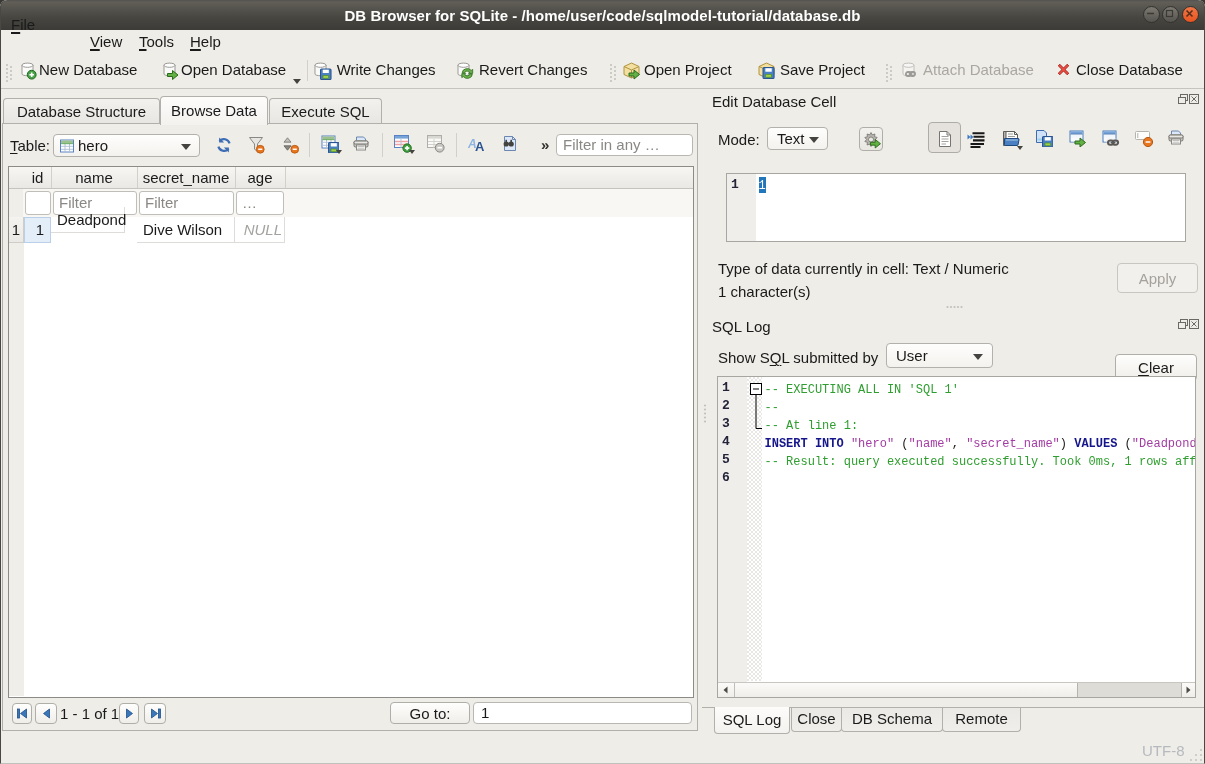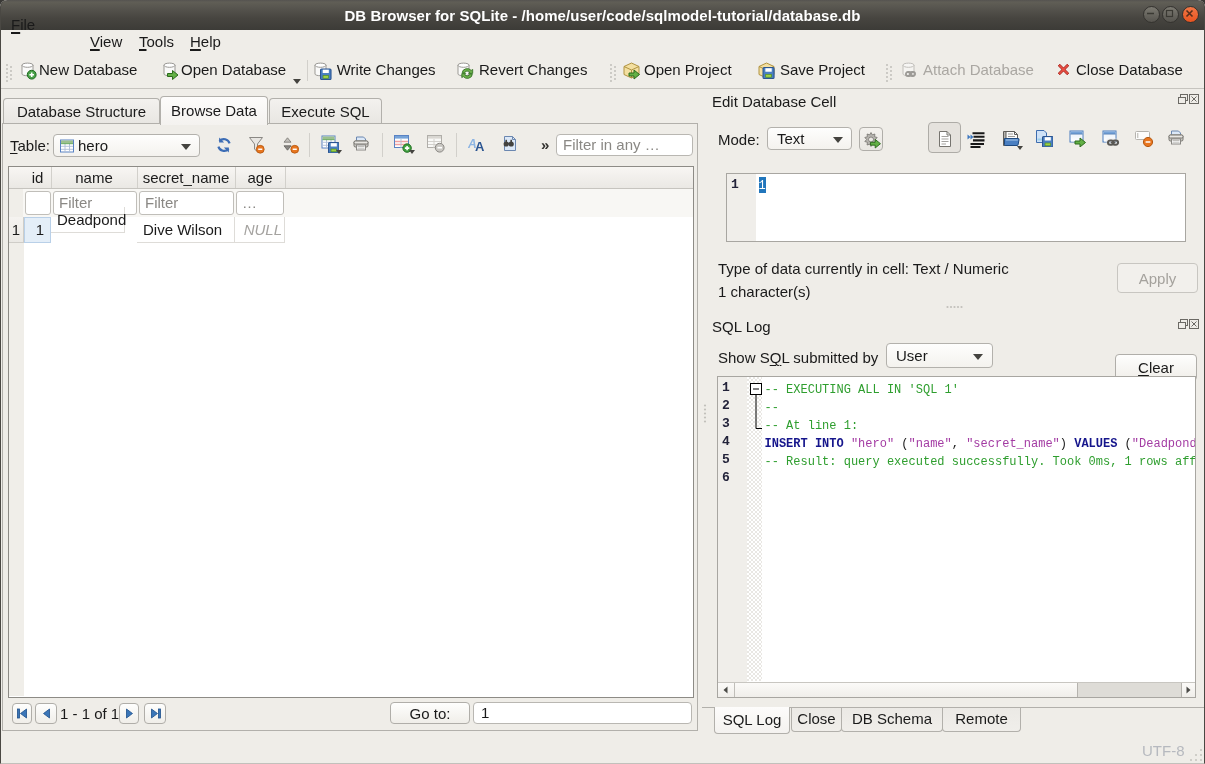--- a/index.html
+++ b/index.html
@@ -416,21 +416,21 @@
 <div class="abs" style="left:712px;top:93px;">Edit Database Cell</div>
 <svg class="dockicons" style="left:1178px;top:94px;" width="10" height="10">
     <rect x="2.5" y="0.5" width="7" height="6" fill="none" stroke="#6b6964"></rect>
     <rect x="0.5" y="3.5" width="7" height="6" fill="#efede8" stroke="#6b6964"></rect>
   </svg>
 <svg class="dockicons" style="left:1189px;top:94px;" width="10" height="10">
     <rect x="0.5" y="0.5" width="9" height="9" fill="none" stroke="#6b6964"></rect>
     <path d="M2.5 2.5l5 5M7.5 2.5l-5 5" stroke="#6b6964"></path>
   </svg>
 <div class="abs" style="left:718px;top:131px;">Mode:</div>
-<div class="combo" style="left:767px;top:127px;width:85px;height:23px;padding-left:48px;">
+<div class="combo" style="left:767px;top:127px;width:61px;height:23px;padding-left:48px;">
   <span style="position:absolute;left:9px;top:2px;">Text</span>
   <span class="arr" style="right:8px;top:9px;"></span>
 </div>
 <div class="btn" style="left:859px;top:127px;width:24px;height:24px;background:linear-gradient(#f4f2ee,#e9e7e2);">
     <span class="icon" id="ic-gear" style="left:3px;top:3px;">
       <svg width="18" height="18">
         <g fill="#b5b3ae" stroke="#76746f" stroke-width="0.8">
           <path d="M8 1.5 9.3 3.8 11.9 3 11.6 5.7 14.2 6.5 12.4 8.5 14.2 10.5 11.6 11.3 11.9 14 9.3 13.2 8 15.5 6.7 13.2 4.1 14 4.4 11.3 1.8 10.5 3.6 8.5 1.8 6.5 4.4 5.7 4.1 3 6.7 3.8Z"></path>
           <circle cx="8" cy="8.5" r="2.5" fill="#e9e7e3"></circle>
         </g>

